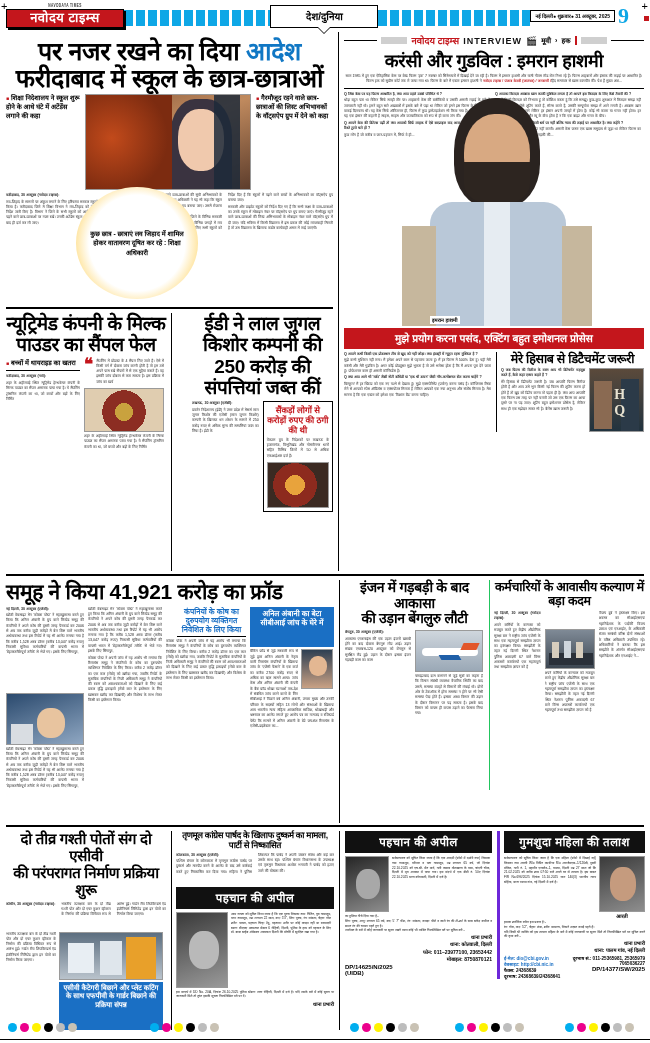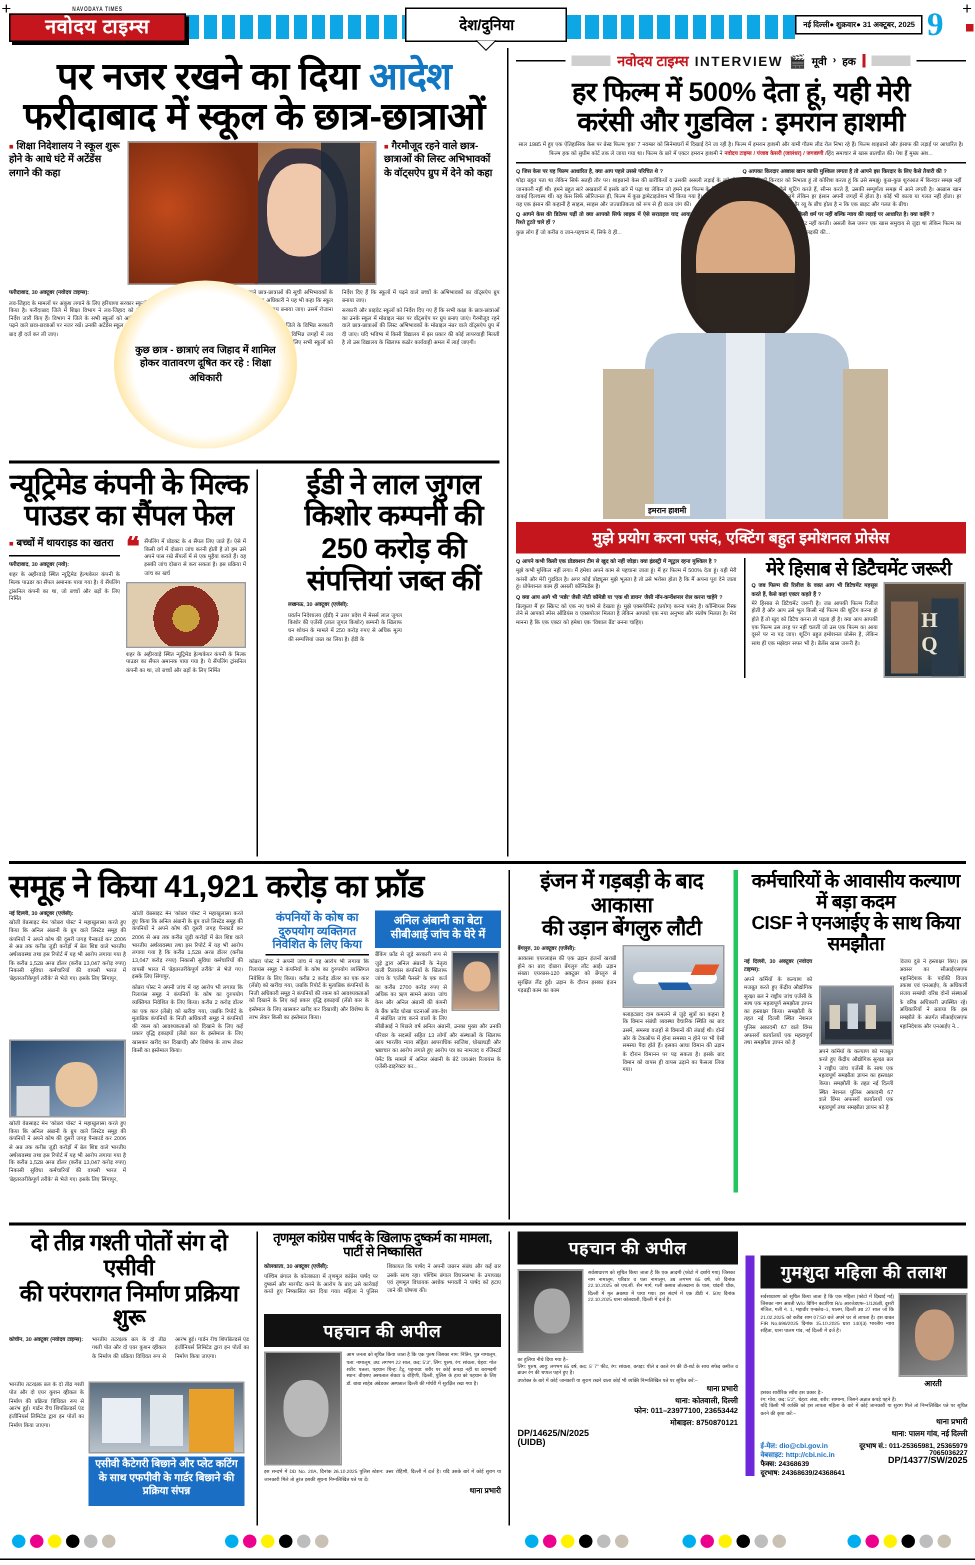--- a/index.html
+++ b/index.html
@@ -88,21 +88,21 @@
   .intv-bar .nt{ color:#c4161c; font-size:9.5px; }
   .intv-bar .iv{ letter-spacing:1px; font-size:9px; color:#111;}
   .intv-bar .redbar{ width:2px;height:9px;background:#c4161c;display:inline-block;}
   .intv-bar .greyblk{ width:26px;height:7px;background:#cfcfcf;display:inline-block;}
 
   .redband{ background:#c4161c; color:#fff; font-weight:bold; text-align:center;
             font-size:10.5px; padding:3px 0 4px; }
   .blackband{ background:#111; color:#fff; font-weight:bold; text-align:center;
             font-size:11.5px; padding:3px 0 4px; letter-spacing:.5px;}
   .blueband{ background:#1a6fc4; color:#fff; font-weight:bold; text-align:center;
-            font-size:7.5px; padding:2px 2px 5px; line-height:1.25;}
+            font-size:7.5px; padding:2px 2px 20px; line-height:1.25;}
   .boxhead{ font-weight:bold; text-align:center; font-size:8.5px; line-height:1.2;
             color:#c4161c; }
   .q-mark{ font-weight:bold; }
 
   .redtext{ color:#c4161c; font-weight:bold; }
 
   .inset{ border:1px solid #000; padding:3px; }
 
   .quote-mark{ color:#c4161c; font-size:17px; font-weight:bold; line-height:.7;
      font-family:"Liberation Serif",serif;}
@@ -226,20 +226,28 @@
 
         <div style="width:162px;border-left:1px solid #000;padding-left:20px;">
           <div class="hl hl-2">
             <div>ईडी ने लाल जुगल किशोर कम्पनी की</div>
             <div>250 करोड़ की संपत्तियां जब्त कीं</div>
           </div>
           <div style="display:flex;gap:4px;margin-top:3px;">
             <div class="txt" style="width:76px;height:170px;overflow:hidden;">
               <p><b>लखनऊ, 30 अक्टूबर (एजेंसी):</b></p>
               <p>प्रवर्तन निदेशालय (ईडी) ने उत्तर प्रदेश में मेसर्स लाल जुगल किशोर की एजेंसी (लाल जुगल किशोर) कम्पनी के खिलाफ धन शोधन के मामले में 250 करोड़ रुपए से अधिक मूल्य की सम्पत्तियां जब्त का लिया है। ईडी के</p>
+            </div>
+            <div style="width:80px;">
+              <div class="inset">
+                <div class="boxhead">सैंकड़ों लोगों से करोड़ों रुपए की ठगी की थी</div>
+                <div class="txt" style="margin-top:2px;">वेंकटम ग्रुप के निदेशकों पर लखनऊ के हजरतगंज, विभूतिखंड और गोमतीनगर थानों सहित विभिन्न जिलों में 50 से अधिक एफआईआर दर्ज हैं।</div>
+                <div class="ph" style="width:100%;height:46px;margin-top:3px;background:
+                   radial-gradient(circle at 45% 50%,#e8a33c 0 25%,#8d2a1e 25% 55%,#3b2a22 55% 100%);"></div>
+              </div>
             </div>
           </div>
         </div>
       </div>
     </div>
 
     <div class="colR">
       <div class="intv-bar">
         <span class="line"></span>
         <span class="greyblk"></span>
@@ -248,21 +256,20 @@
         <span style="font-size:9px;">🎬</span>
         <span style="font-size:7px;">मूवी</span>
         <span style="font-size:7px;">›</span>
         <span style="font-size:7px;">हक</span>
         <span class="redbar"></span>
         <span class="greyblk"></span>
         <span class="line"></span>
       </div>
 
       <div class="hl hl-2" style="font-size:18px;margin-top:1px;">
-        <div>हर फिल्म में 500% देता हूं, यही मेरी</div>
         <div>करंसी और गुडविल : इमरान हाशमी</div>
       </div>
 
       <div class="txt" style="margin-top:3px;text-align:center;">
         <span>साल 1985 में हुए एक ऐतिहासिक केस पर बेस्ड फिल्म 'हक' 7 नवम्बर को सिनेमाघरों में दिखाई देने जा रही है। फिल्म में इमरान हाशमी और यामी गौतम लीड रोल निभा रहे हैं। फिल्म शाहबानो और इंसाफ की लड़ाई पर आधारित है। फिल्म हक को सुप्रीम कोर्ट तक ले जाया गया था। फिल्म के बारे में एक्टर इमरान हाशमी ने </span><span class="redtext">नवोदय टाइम्स / पंजाब केसरी (जालंधर) / जगबाणी /</span><span>हिंद समाचार से खास बातचीत की। पेश हैं मुख्य अंश...</span>
       </div>
 
       <div class="rule"></div>
 
       <div style="display:flex;gap:5px;position:relative;height:236px;overflow:hidden;">
@@ -375,24 +382,23 @@
               <div class="ph" style="width:68px;height:42px;background:linear-gradient(180deg,#cfd6dd,#9aa8b6);">
                 <div style="position:absolute;left:6px;top:17px;width:56px;height:8px;background:#fff;border-radius:4px;"></div>
                 <div style="position:absolute;left:46px;top:12px;width:16px;height:7px;background:#e2562a;transform:skewX(-25deg);"></div>
                 <div style="position:absolute;left:24px;top:24px;width:20px;height:5px;background:#1f5fa8;transform:skewX(30deg);"></div>
               </div>
               <div class="txt" style="height:114px;overflow:hidden;margin-top:2px;">फ्लाइटबाद दाम कमलने से जुड़े सूत्रों का कहना है कि विमान संबंधी व्यवस्था वैचारिक स्थिति का बाद उसमें, समस्या वजहों से विमानों की लंबाई थी। दोनों ओर के टेकऑफ में होना समस्या न होने पर भी ऐसी समस्या पैदा होते हैं। इसका आधा विमान की उड़ान के दौरान विमानन पर पड़ सकता है। इसके बाद विमान को वापस ही वापस उड़ाने का फैसला लिया गया।</div>
             </div>
           </div>
         </div>
 
-        <div style="width:156px;border-left:3px solid #22c55e;padding-left:4px;">
+        <div style="width:156px;border-left:1px solid #22c55e;padding-left:4px;">
           <div class="hl hl-2" style="font-size:12.5px;">
             <div>कर्मचारियों के आवासीय कल्याण में बड़ा कदम</div>
-            <div><span>CISF ने एनआईए के साथ किया </span><span class="blue">समझौता</span></div>
           </div>
           <div style="display:flex;gap:4px;margin-top:3px;">
             <div class="txt" style="width:48px;height:156px;overflow:hidden;">
               <p><b>नई दिल्ली, 30 अक्टूबर (नवोदय टाइम्स):</b></p>
               <p>अपने कर्मियों के कल्याण को मजबूत करते हुए केंद्रीय औद्योगिक सुरक्षा बल ने राष्ट्रीय जांच एजेंसी के साथ एक महत्वपूर्ण समझौता ज्ञापन का हस्ताक्षर किया। समझौती के तहत नई दिल्ली स्थित नेशनल पुलिस अकादमी 67 वाले विंग्स अफसरों कार्यालयों एक महत्वपूर्ण तथा समझौता ज्ञापन को है</p>
             </div>
             <div style="width:50px;">
               <div class="ph" style="width:50px;height:40px;margin-top:18px;background:linear-gradient(180deg,#7f8a96,#3d4752);">
                 <div style="position:absolute;left:3px;bottom:3px;width:44px;height:12px;background:#2a3039;"></div>
                 <div style="position:absolute;left:6px;top:12px;width:7px;height:16px;background:#d7cdbd;"></div>
@@ -483,21 +489,21 @@
             <div>थाना: कोतवाली, दिल्ली</div>
             <div>फोन: 011–23977100, 23653442</div>
             <div>मोबाइल: 8750870121</div>
           </div>
           <div class="dpcode">
             <span>DP/14625/N/2025</span><br>
             <span>(UIDB)</span>
           </div>
         </div>
 
-        <div style="width:148px;border-left:6px solid #6d28d9;padding-left:4px;margin-top:16px;">
+        <div style="width:148px;border-left:3px solid #6d28d9;padding-left:4px;">
           <div class="blackband">गुमशुदा महिला की तलाश</div>
           <div style="display:flex;gap:3px;margin-top:3px;">
             <div class="txt tiny" style="width:94px;">सर्वसाधारण को सूचित किया जाता है कि एक महिला (फोटो में दिखाई गई) जिसका नाम आरती W/o विपिन कटारिया R/o आरजेडएफ–1/126बी, दूसरी मंजिल, गली नं. 1, महावीर एन्क्लेव–1, पालम, दिल्ली उम्र 27 साल जो कि 21.02.2025 को करीब शाम 07:50 बजे अपने घर से लापता है। इस बाबत FIR No.696/2025 दिनांक 15.10.2025 धारा 140(3) भारतीय न्याय संहिता, थाना पालम गांव, नई दिल्ली में दर्ज है।</div>
             <div style="width:46px;">
               <div class="ph" style="width:46px;height:56px;background:linear-gradient(160deg,#3b3b3b,#8e8e8e);">
                 <div style="position:absolute;left:10px;top:10px;width:26px;height:34px;background:#c59b7e;border-radius:45%;"></div>
               </div>
               <div class="imgcap">आरती</div>
             </div>
           </div>

